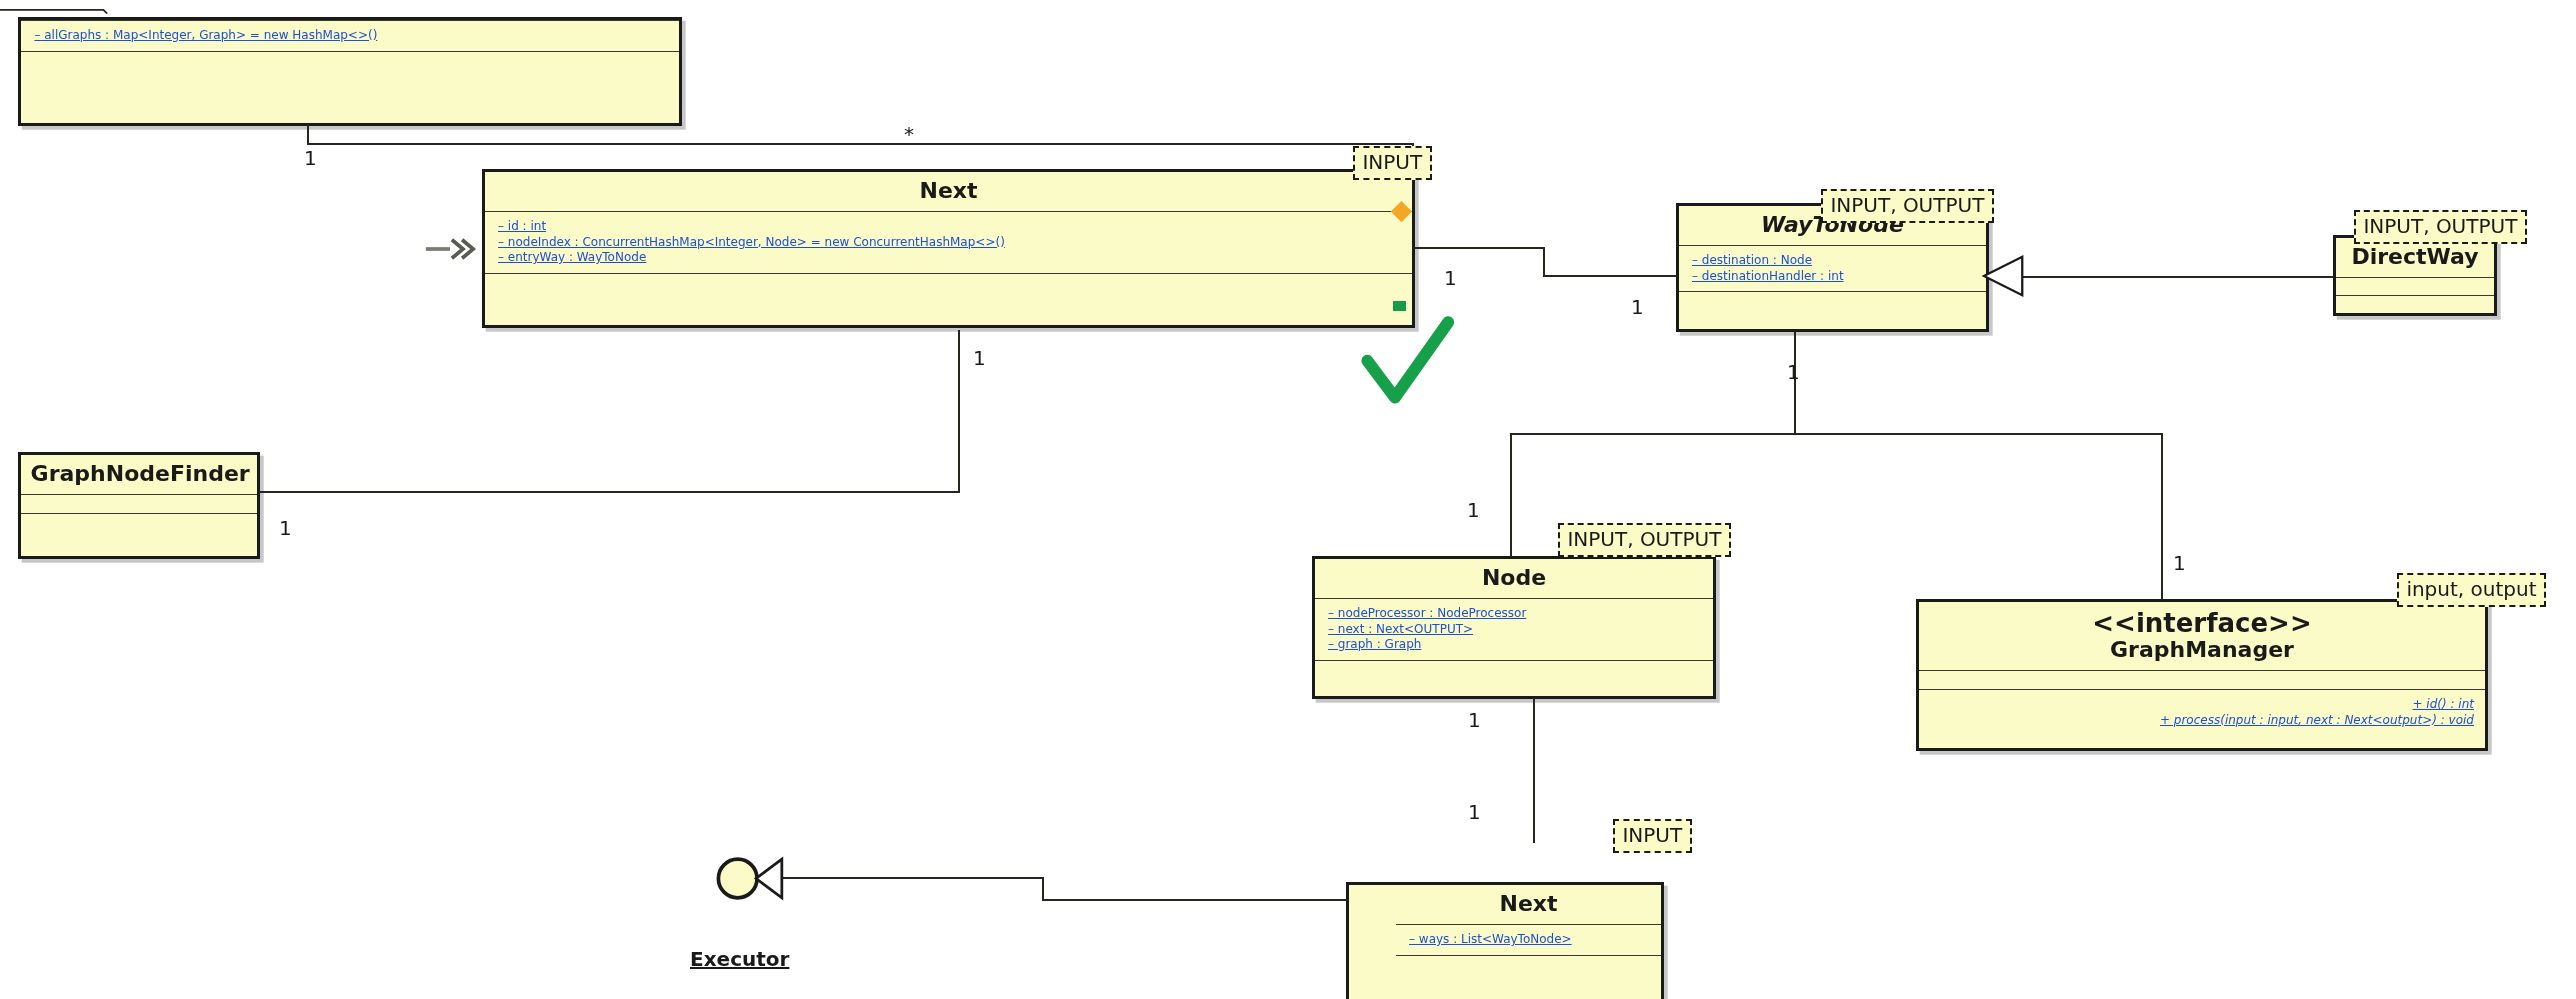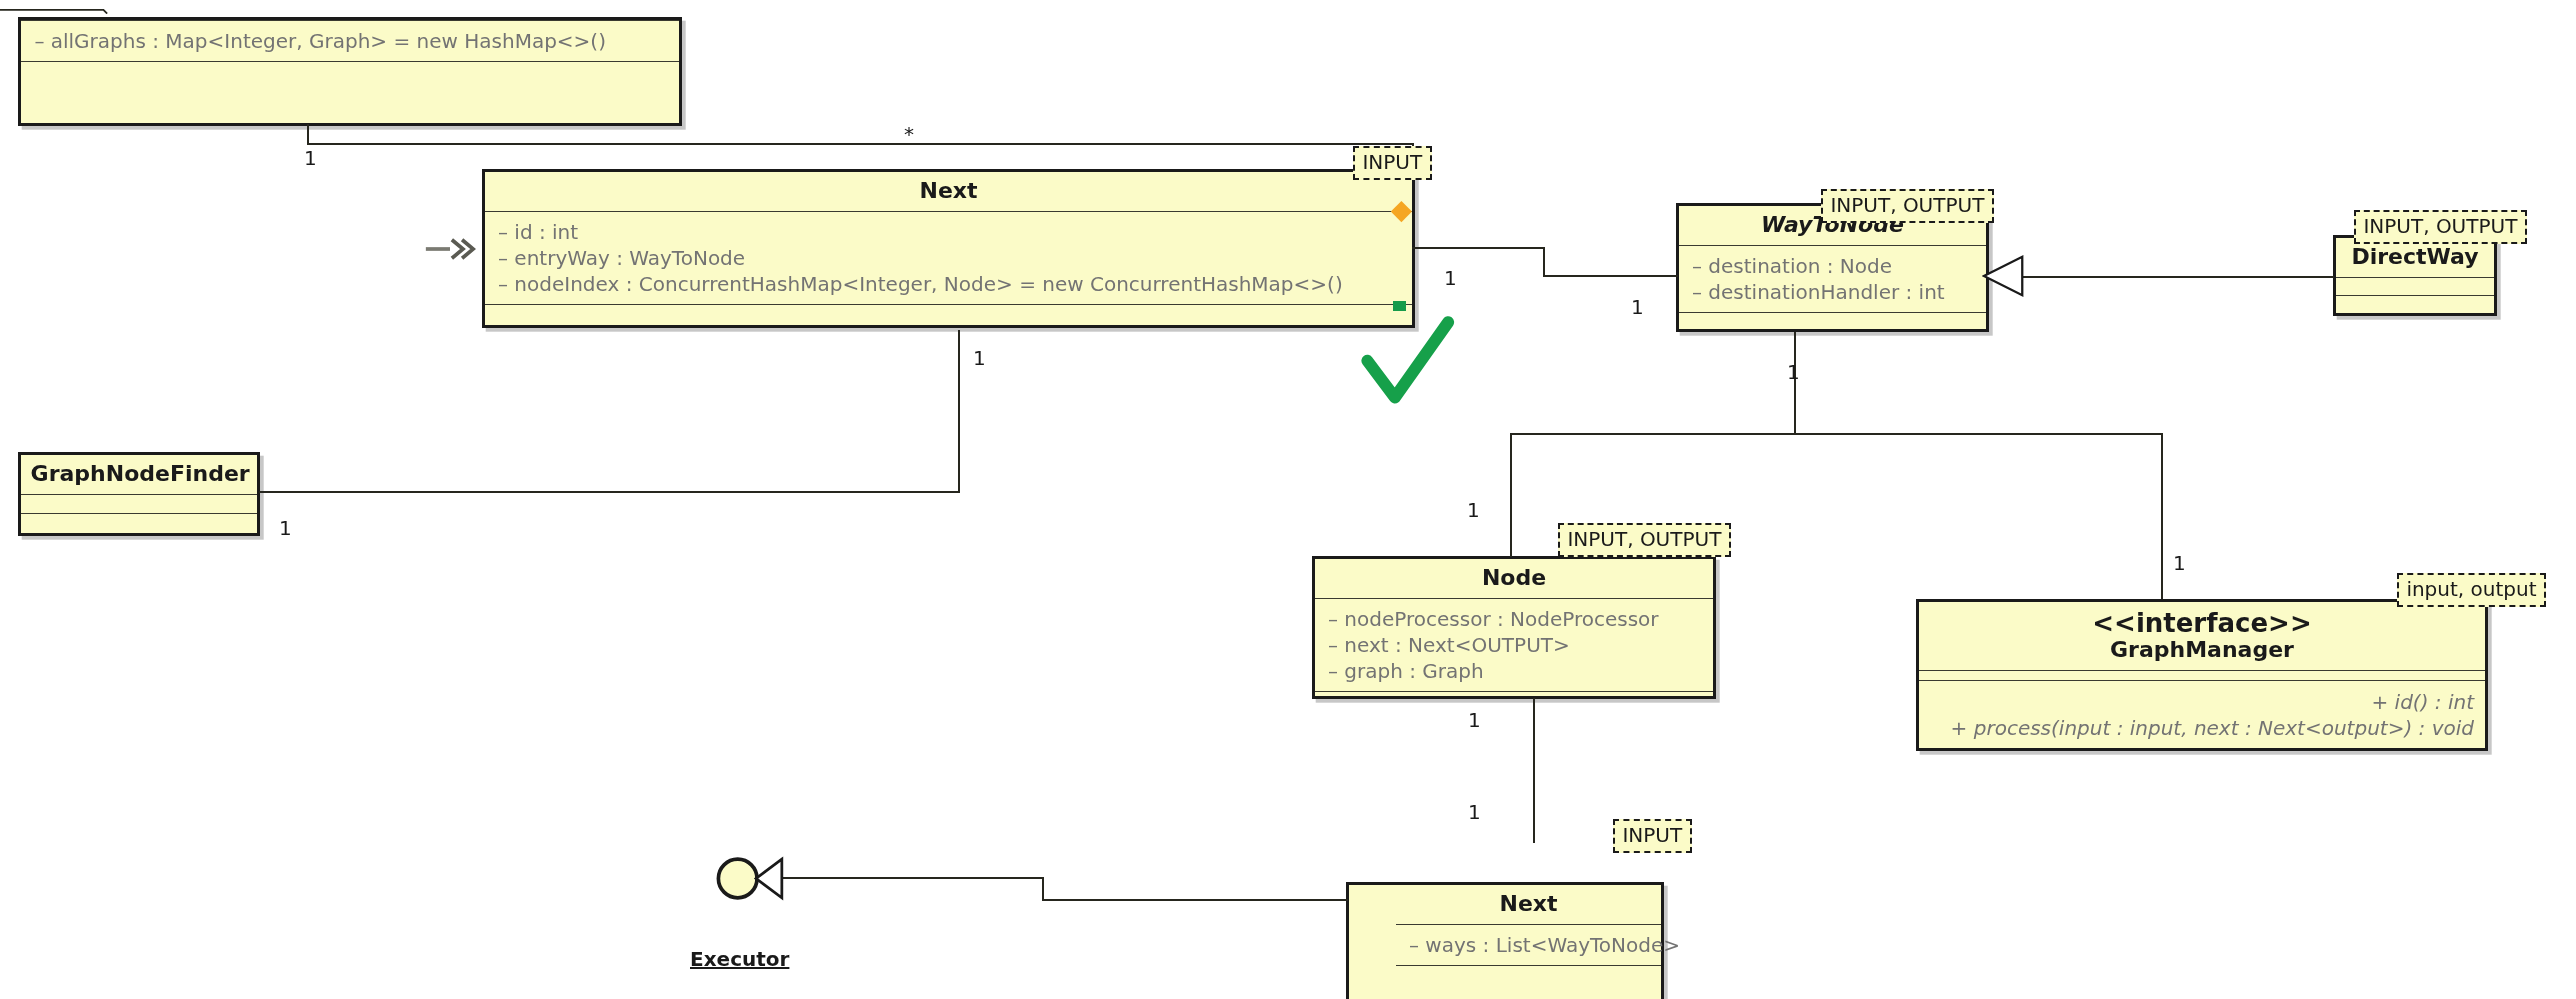--- a/index.html
+++ b/index.html
@@ -43,24 +43,25 @@
     font-weight: bold;
     font-size: 26px;
   }
   .uml-sep {
     height: 0;
     border-top: 1.8px solid #3a3a30;
     margin: 0;
   }
   .uml-compartment {
     padding: 7.4px 11px 7.4px 13px;
-    font-size: 20px;
-    color: #737373;
+    font-size: 12px;
+    color: #1d4ed8;
     line-height: 1.30;
     white-space: nowrap;
+    text-decoration: underline;
   }
   .uml-compartment.empty { padding: 0; height: 18.4px; }
   .uml-compartment.ops { font-style: italic; text-align: right; }
   .uml-row { white-space: nowrap; }
 
   
   .tparam {
     position: absolute;
     box-sizing: border-box;
     background: #fbfbc8;
@@ -180,22 +181,22 @@
     </div>
     <div class="uml-sep"></div>
     <div class="uml-compartment empty"></div>
   </div>
 
   <div class="umlbox" style="left:482px; top:169px; width:933px; height:159px;">
     <div class="uml-name">Next</div>
     <div class="uml-sep"></div>
     <div class="uml-compartment">
       <div class="uml-row">– id : int</div>
+      <div class="uml-row">– nodeIndex : ConcurrentHashMap&lt;Integer, Node&gt; = new ConcurrentHashMap&lt;&gt;()</div>
       <div class="uml-row">– entryWay : WayToNode</div>
-      <div class="uml-row">– nodeIndex : ConcurrentHashMap&lt;Integer, Node&gt; = new ConcurrentHashMap&lt;&gt;()</div>
     </div>
     <div class="uml-sep"></div>
     <div class="uml-compartment empty"></div>
   </div>
   <div class="tparam" style="left:1353px; top:146px;">INPUT</div>
   <div class="diamond" style="left:1394px; top:204px;"></div>
   <div class="greensq" style="left:1393px; top:301px;"></div>
 
   <div class="ffarrow" style="left:424px; top:235px;">
     <svg width="52" height="28" viewBox="0 0 56 30">
@@ -204,21 +205,21 @@
       <path d="M41 5 L53 15 L41 25" stroke="#5a5a52" stroke-width="4" fill="none"></path>
     </svg>
   </div>
 
   <div class="checkmark" style="left:1360px; top:313px;">
     <svg width="101" height="101" viewBox="0 0 110 110">
       <path d="M8 52 L38 92 L96 10" stroke="#16a04a" stroke-width="13" fill="none" stroke-linecap="round" stroke-linejoin="round"></path>
     </svg>
   </div>
 
-  <div class="umlbox" style="left:18.4px; top:452px; width:242px; height:84px;">
+  <div class="umlbox" style="left:18.4px; top:452px; width:242px; height:107px;">
     <div class="uml-name">GraphNodeFinder</div>
     <div class="uml-sep"></div>
     <div class="uml-compartment empty"></div>
     <div class="uml-sep"></div>
     <div class="uml-compartment empty"></div>
   </div>
 
   <div class="umlbox" style="left:1676px; top:203px; width:313px; height:129px;">
     <div class="uml-name abstract">WayToNode</div>
     <div class="uml-sep"></div>

